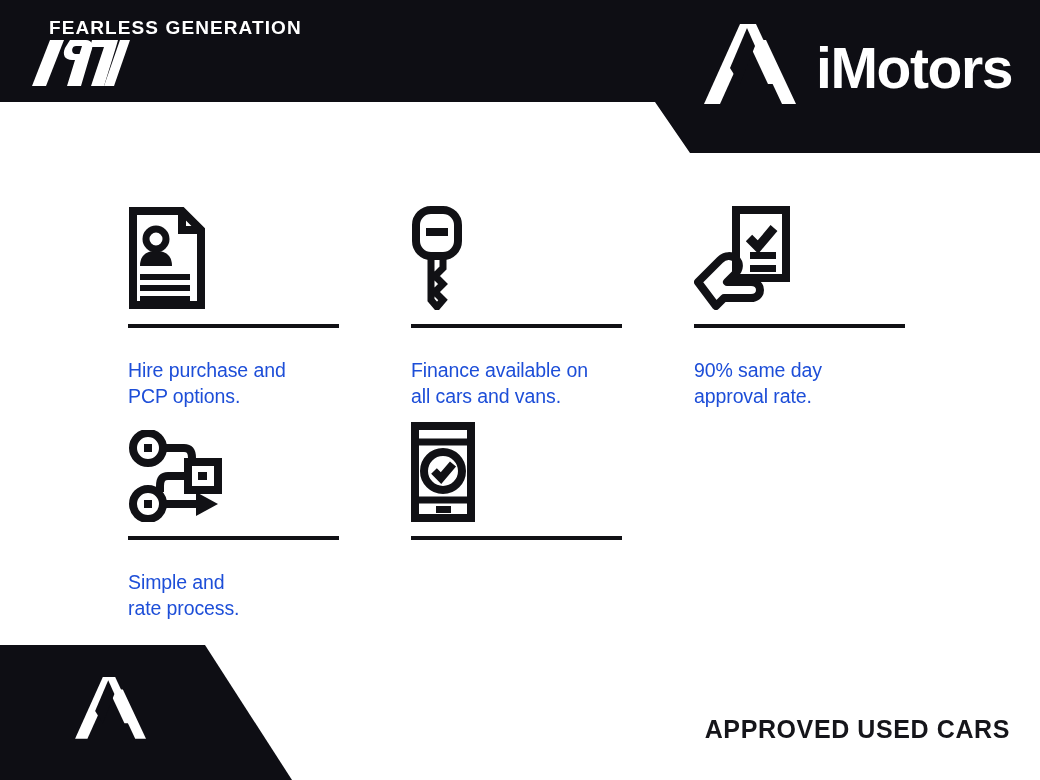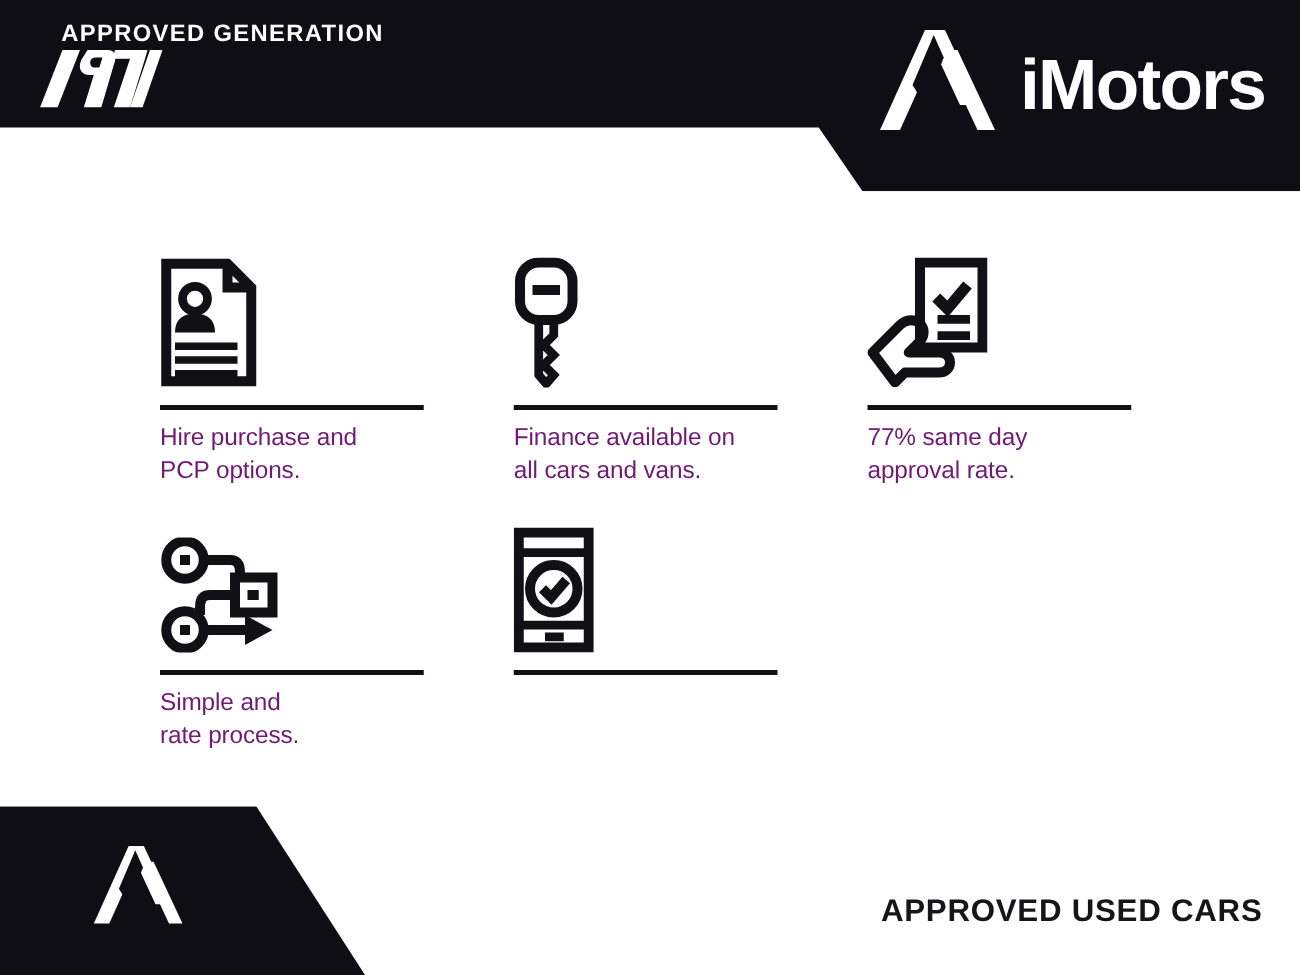--- a/index.html
+++ b/index.html
@@ -56,24 +56,24 @@
   .icon-box{
     height:118px;
     display:flex;align-items:flex-end;
   }
   .icon-box svg{display:block;}
   .rule{
     width:211px;height:4px;background:#111115;
     margin-top:14px;
   }
   .caption{
-    margin-top:9px;
+    margin-top:29px;
     font-size:19.5px;
     line-height:1.34;
-    color:#701a75;
+    color:#1d4ed8;
     white-space:pre-line;
     letter-spacing:-0.1px;
   }
 
   
   .footer-shape{
     position:absolute;left:0;top:645px;width:300px;height:135px;
     background:#0e0e14;
     clip-path:polygon(0 0, 205px 0, 292px 135px, 0 135px);
   }
@@ -88,21 +88,21 @@
     white-space:nowrap;
   }
 </style>
 </head>
 <body>
 
 <div class="stage">
 
   <div class="header-shape"></div>
 
-  <div class="header-tagline">APPROVED GENERATION</div>
+  <div class="header-tagline">FEARLESS GENERATION</div>
 
   <svg class="logo-1971" viewBox="0 0 100 48" aria-hidden="true">
 
     <polygon points="16,48 2,48 20,2 34,2" fill="#ffffff"></polygon>
 
     <path d="M40,2 L56,2 C62,2 64,7 61,14 L51,48 L37,48 L45,22 L42,22 C35,22 32,17 35,10 Z M46,8 C43,8 41.5,11 42.5,14 C43,15.6 44.6,16 46,16 L49.5,16 L52,8 Z" fill="#ffffff"></path>
 
     <polygon points="60,2 86,2 83,10 70,10 60,48 47,48 58,10" fill="#ffffff" opacity="0"></polygon>
     <polygon points="62,2 88,2 86,9 74,48 61,48 74,9 60,9" fill="#ffffff"></polygon>
 
@@ -163,21 +163,21 @@
       <div class="icon-box">
         <svg width="96" height="104" viewBox="0 0 96 104" aria-hidden="true">
           <rect x="42" y="4" width="50" height="68" fill="none" stroke="#111115" stroke-width="8"></rect>
           <path d="M55 32 L64 41 L80 22" fill="none" stroke="#111115" stroke-width="9" stroke-linecap="butt" stroke-linejoin="miter"></path>
           <rect x="56" y="46" width="26" height="7" fill="#111115"></rect>
           <rect x="56" y="59" width="26" height="7" fill="#111115"></rect>
           <path d="M4 76 L26 54 C31 49 38 49 42 53 C46 57 46 63 41 68 L33 76 L57 76 C63 76 66 80 66 84 C66 89 62 92 57 92 L30 92 L22 100 Z" fill="none" stroke="#111115" stroke-width="8" stroke-linejoin="round"></path>
         </svg>
       </div>
       <div class="rule"></div>
-      <div class="caption">77% same day
+      <div class="caption">90% same day
 approval rate.</div>
     </div>
 
 
     <div class="cell">
       <div class="icon-box">
         <svg width="96" height="92" viewBox="0 0 96 92" aria-hidden="true">
           <circle cx="20" cy="18" r="15" fill="none" stroke="#111115" stroke-width="8"></circle>
           <rect x="16" y="14" width="8" height="8" fill="#111115"></rect>
           <circle cx="20" cy="74" r="15" fill="none" stroke="#111115" stroke-width="8"></circle>

